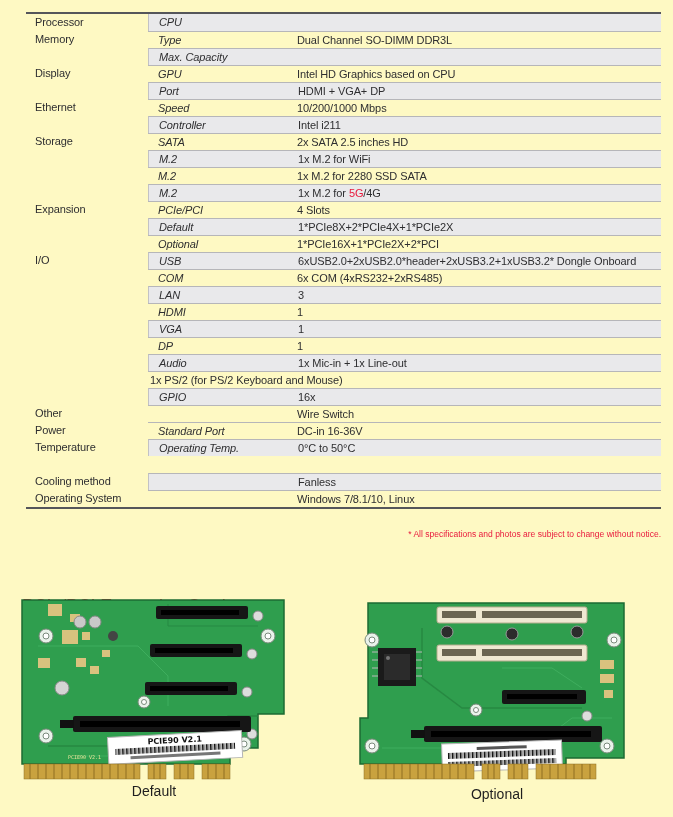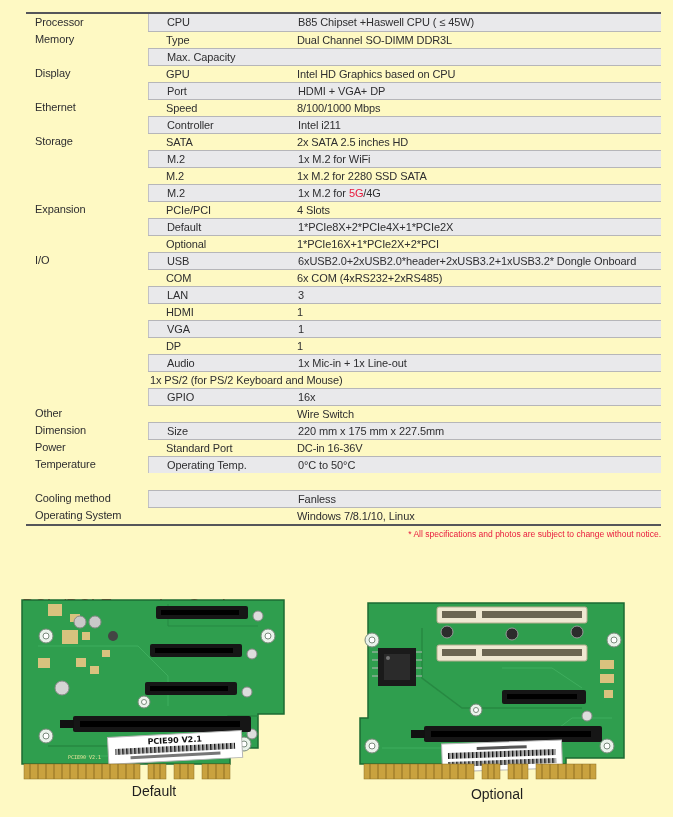--- a/index.html
+++ b/index.html
@@ -7,21 +7,21 @@
         font-family:"Liberation Sans",sans-serif;color:#2e2e30;}
 
   
   .spec-table{position:absolute;left:26px;top:12px;width:635px;
               border-top:2px solid #55565a;border-bottom:2px solid #55565a;}
   .spec-row{display:flex;height:17px;line-height:17px;font-size:11px;letter-spacing:-0.1px;}
   .cell-cat{width:122px;padding-left:9px;box-sizing:border-box;white-space:nowrap;overflow:hidden;}
   .rowline{flex:1;display:flex;border-top:1px solid #b6b6b9;box-sizing:border-box;}
   .spec-row:first-child .rowline{border-top:none;}
   .rowline.shaded{background:#e9e9eb;border-left:1px solid #c2c2c5;}
-  .cell-label{width:147px;padding-left:18px;box-sizing:border-box;white-space:nowrap;overflow:hidden;}
+  .cell-label{width:147px;padding-left:10px;box-sizing:border-box;white-space:nowrap;overflow:hidden;font-style:italic;}
   .cell-value{flex:1;white-space:nowrap;overflow:hidden;padding-left:2px;}
   .red-text{color:#e8193c;margin-top:20px;}
 
   
   .footnote{position:absolute;right:12px;top:529px;font-size:8.5px;color:#e8193c;letter-spacing:0;margin-left:10px;}
 
   
   .section-title{position:absolute;left:22px;top:555px;font-size:18px;color:#e8193c;letter-spacing:-0.2px;margin-top:41px;}
 
   
@@ -35,21 +35,20 @@
 </head>
 <body>
 
 <div id="page">
 
   <div class="spec-table" id="spec-table-body">
       <div class="spec-row">
         <div class="cell-cat">Processor</div>
         <div class="rowline shaded">
           <div class="cell-label">CPU</div>
-          <div class="cell-value">B85 Chipset +Haswell CPU ( ≤ 45W)</div>
         </div>
       </div>
       <div class="spec-row">
         <div class="cell-cat">Memory</div>
         <div class="rowline">
           <div class="cell-label">Type</div>
           <div class="cell-value">Dual Channel SO-DIMM DDR3L</div>
         </div>
       </div>
       <div class="spec-row">
@@ -69,21 +68,21 @@
         <div class="cell-cat"></div>
         <div class="rowline shaded">
           <div class="cell-label">Port</div>
           <div class="cell-value">HDMI + VGA+ DP</div>
         </div>
       </div>
       <div class="spec-row">
         <div class="cell-cat">Ethernet</div>
         <div class="rowline">
           <div class="cell-label">Speed</div>
-          <div class="cell-value">8/100/1000 Mbps</div>
+          <div class="cell-value">10/200/1000 Mbps</div>
         </div>
       </div>
       <div class="spec-row">
         <div class="cell-cat"></div>
         <div class="rowline shaded">
           <div class="cell-label">Controller</div>
           <div class="cell-value">Intel i211</div>
         </div>
       </div>
       <div class="spec-row">
@@ -195,27 +194,20 @@
         <div class="rowline shaded">
           <div class="cell-label">GPIO</div>
           <div class="cell-value">16x</div>
         </div>
       </div>
       <div class="spec-row">
         <div class="cell-cat">Other</div>
         <div class="rowline">
           <div class="cell-label"></div>
           <div class="cell-value">Wire Switch</div>
-        </div>
-      </div>
-      <div class="spec-row">
-        <div class="cell-cat">Dimension</div>
-        <div class="rowline shaded">
-          <div class="cell-label">Size</div>
-          <div class="cell-value">220 mm x 175 mm x 227.5mm</div>
         </div>
       </div>
       <div class="spec-row">
         <div class="cell-cat">Power</div>
         <div class="rowline">
           <div class="cell-label">Standard Port</div>
           <div class="cell-value">DC-in 16-36V</div>
         </div>
       </div>
       <div class="spec-row">

